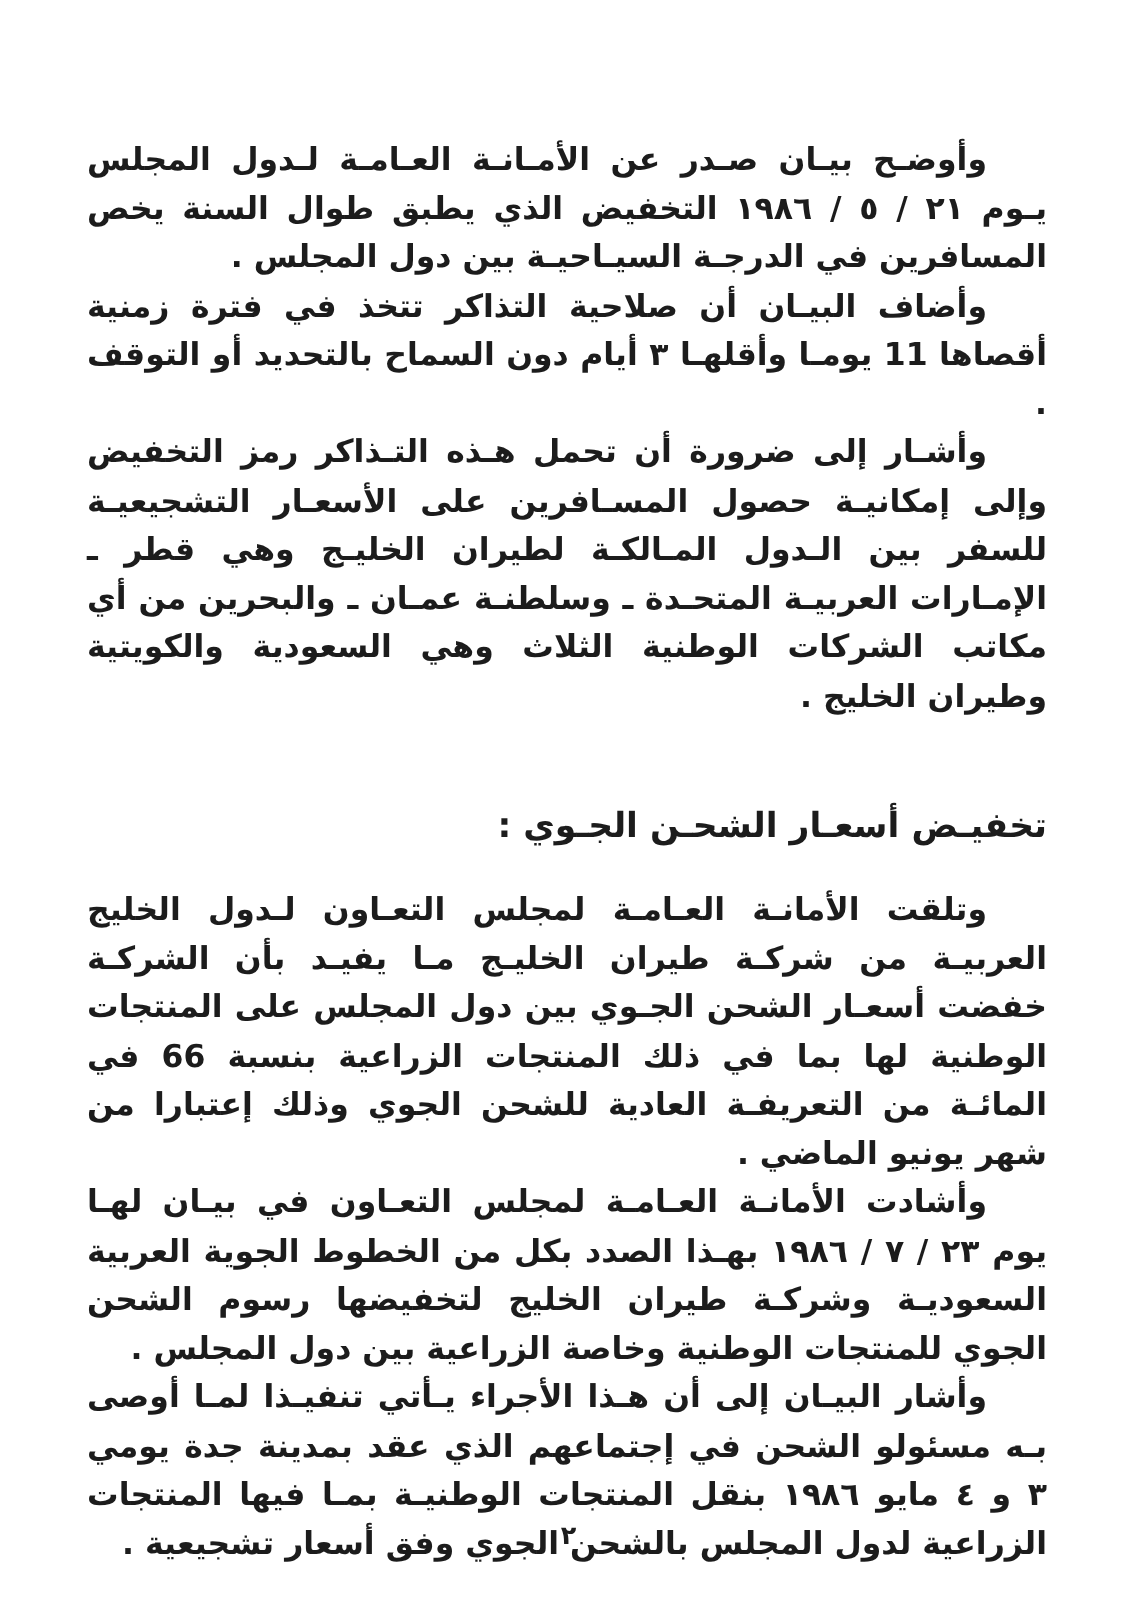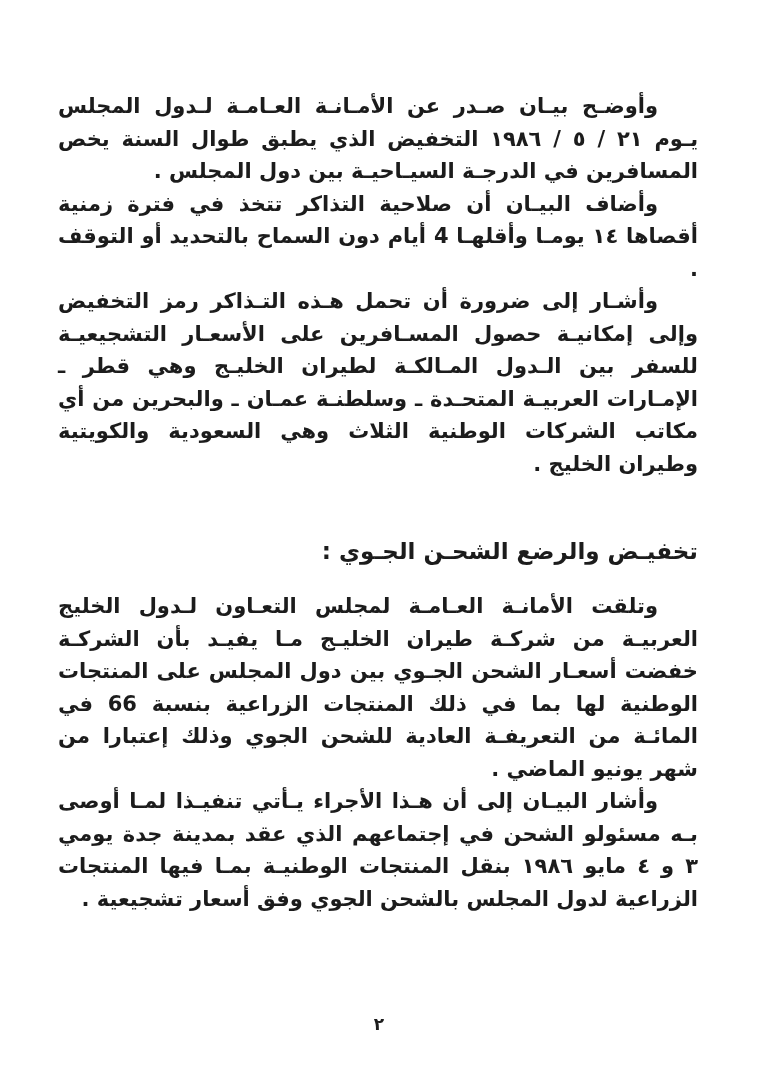--- a/index.html
+++ b/index.html
@@ -56,23 +56,24 @@
     font-weight: bold;
     direction: rtl;
   }
 </style>
 </head>
 <body>
 
 <div class="page">
   <div class="text-block">
     <p>وأوضـح بيـان صـدر عن الأمـانـة العـامـة لـدول المجلس يـوم ٢١ / ٥ / ١٩٨٦ التخفيض الذي يطبق طوال السنة يخص المسافرين في الدرجـة السيـاحيـة بين دول المجلس .</p>
-    <p>وأضاف البيـان أن صلاحية التذاكر تتخذ في فترة زمنية أقصاها ١٤ يومـا وأقلهـا 4 أيام دون السماح بالتحديد أو التوقف .</p>
+    <p>وأضاف البيـان أن صلاحية التذاكر تتخذ في فترة زمنية أقصاها 11 يومـا وأقلهـا ٣ أيام دون السماح بالتحديد أو التوقف .</p>
     <p>وأشـار إلى ضرورة أن تحمل هـذه التـذاكر رمز التخفيض وإلى إمكانيـة حصول المسـافرين على الأسعـار التشجيعيـة للسفر بين الـدول المـالكـة لطيران الخليـج وهي قطر ـ الإمـارات العربيـة المتحـدة ـ وسلطنـة عمـان ـ والبحرين من أي مكاتب الشركات الوطنية الثلاث وهي السعودية والكويتية وطيران الخليج .</p>
 
-    <h2 class="section-heading">تخفيـض والرضع الشحـن الجـوي :</h2>
+    <h2 class="section-heading">تخفيـض أسعـار الشحـن الجـوي :</h2>
 
     <p>وتلقت الأمانـة العـامـة لمجلس التعـاون لـدول الخليج العربيـة من شركـة طيران الخليـج مـا يفيـد بأن الشركـة خفضت أسعـار الشحن الجـوي بين دول المجلس على المنتجات الوطنية لها بما في ذلك المنتجات الزراعية بنسبة 66 في المائـة من التعريفـة العادية للشحن الجوي وذلك إعتبارا من شهر يونيو الماضي .</p>
+    <p>وأشادت الأمانـة العـامـة لمجلس التعـاون في بيـان لهـا يوم ٢٣ / ٧ / ١٩٨٦ بهـذا الصدد بكل من الخطوط الجوية العربية السعوديـة وشركـة طيران الخليج لتخفيضها رسوم الشحن الجوي للمنتجات الوطنية وخاصة الزراعية بين دول المجلس .</p>
     <p>وأشار البيـان إلى أن هـذا الأجراء يـأتي تنفيـذا لمـا أوصى بـه مسئولو الشحن في إجتماعهم الذي عقد بمدينة جدة يومي ٣ و ٤ مايو ١٩٨٦ بنقل المنتجات الوطنيـة بمـا فيها المنتجات الزراعية لدول المجلس بالشحن الجوي وفق أسعار تشجيعية .</p>
   </div>
 
   <div class="page-number">٢</div>
 </div>
 
 </body></html>

